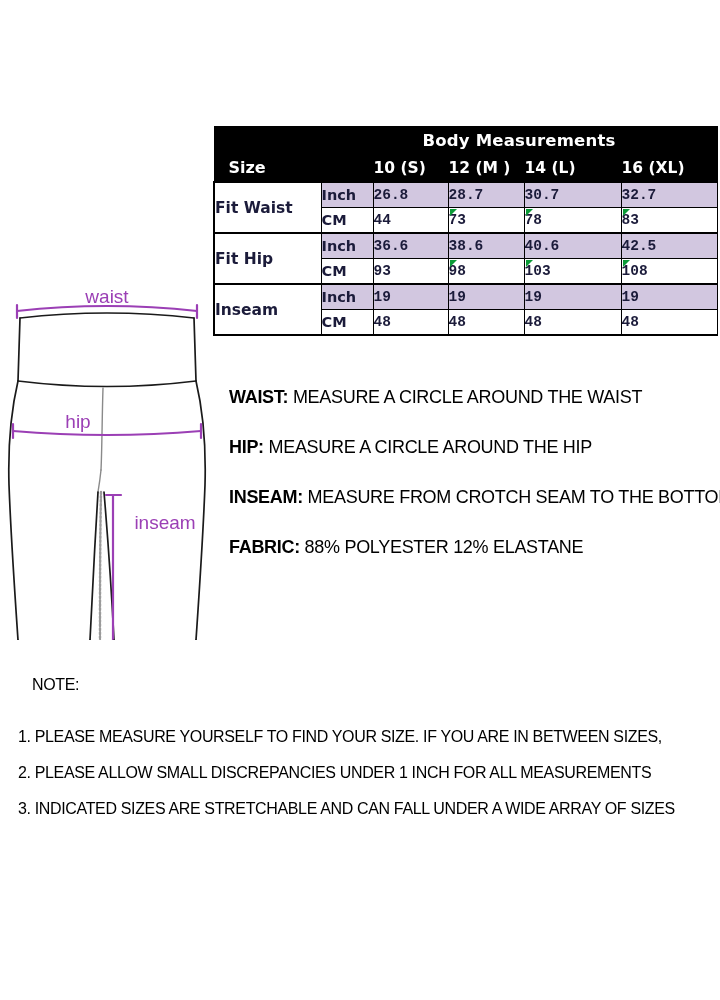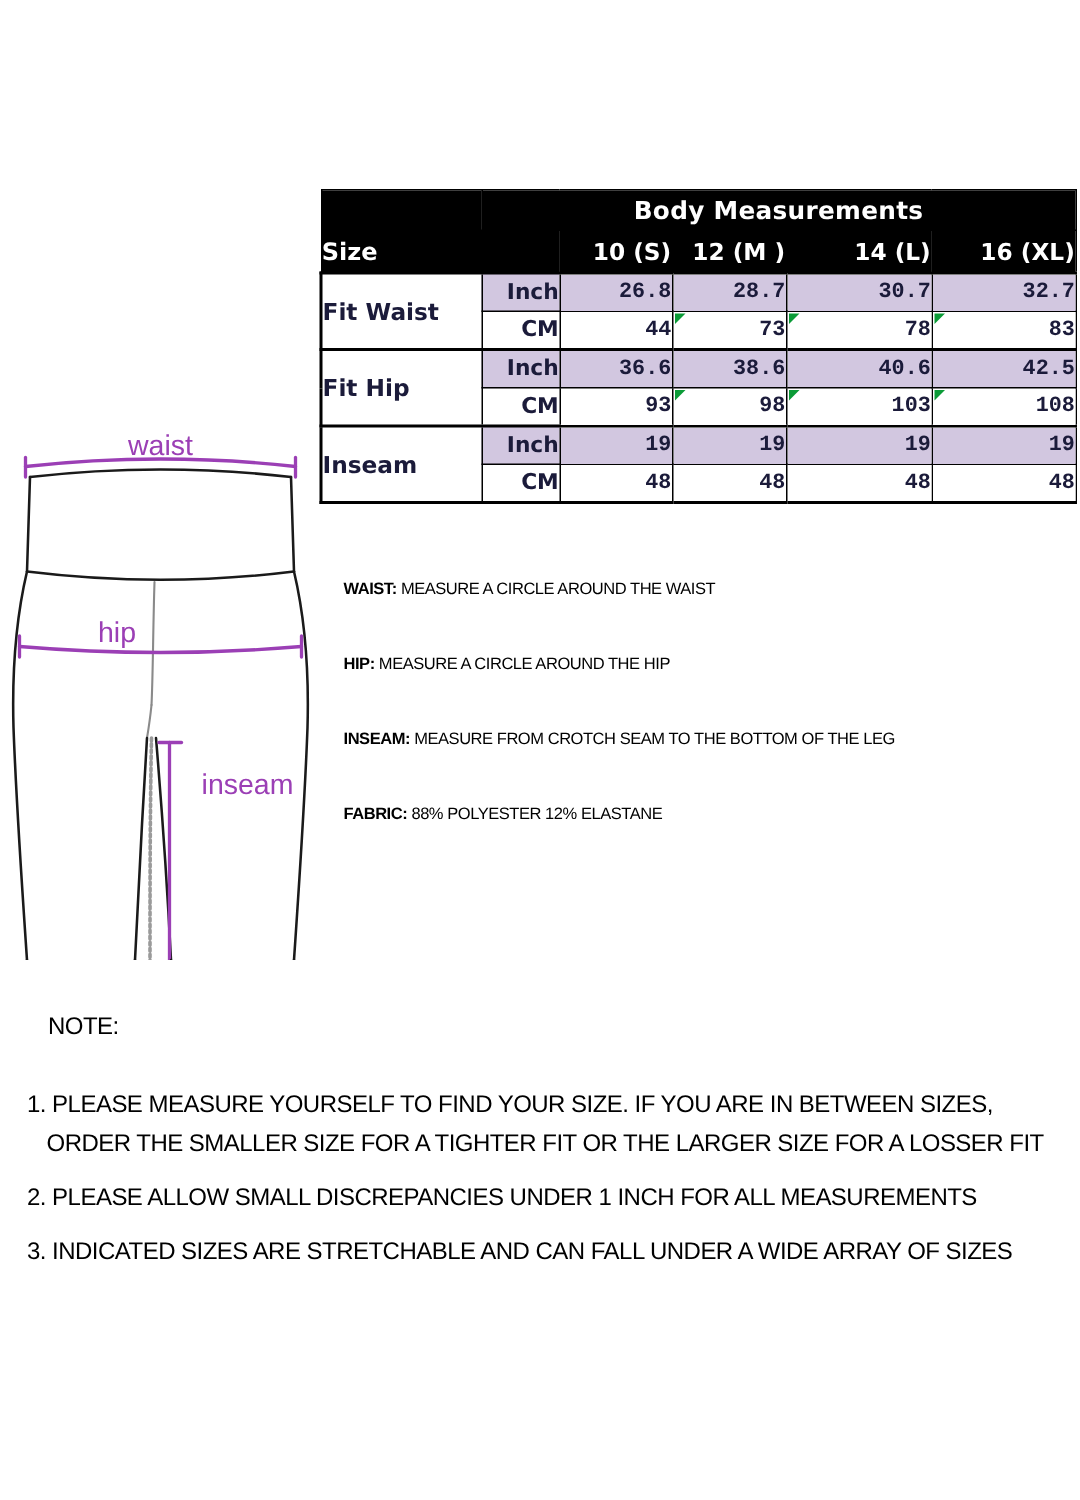--- a/index.html
+++ b/index.html
@@ -32,42 +32,42 @@
     left: 213px;
     top: 126px;
     width: 408px;
     border-collapse: collapse;
     table-layout: fixed;
     font-family: "DejaVu Sans", sans-serif;
   }
   #measure-table td, #measure-table th {
     border: 1px solid #000;
     padding: 0;
-    text-align: right;
+    text-align: left;
     vertical-align: middle;
     font-weight: bold;
     font-size: 14.5px;
     color: #1b1b3a;
     height: 24px;
     background: #ffffff;
   }
   #measure-table .hdr-black {
     background: #000000;
     color: #ffffff;
     border: 1px solid #000;
   }
   #measure-table .title-cell {
     font-size: 16.5px;
     letter-spacing: .2px;
     height: 26px;
     text-align: center;
   }
   #measure-table .size-cell {
     text-align: left;
-    padding-left: 0;
+    padding-left: 14px;
     font-size: 16px;
     height: 27px;
     margin-top: 20px;
   }
   #measure-table .sizehdr {
     font-size: 15.5px;
     height: 27px;
   }
   #measure-table .rowlabel {
     text-align: left;
@@ -107,21 +107,21 @@
 
   
   #instructions {
     position: absolute;
     left: 229px;
     top: 388px;
     width: 491px;
   }
   .instr {
     font-family: "Liberation Sans Narrow", "Liberation Sans", sans-serif;
-    font-size: 11px;
+    font-size: 18px;
     line-height: 1;
     height: 50px;
     white-space: nowrap;
     letter-spacing: -0.3px;
   }
   .instr .lbl {
     font-weight: bold;
   }
   .instr .txt {
     font-weight: normal;
@@ -302,21 +302,20 @@
     <span class="lbl">FABRIC:</span>
     <span class="txt">88% POLYESTER 12% ELASTANE</span>
   </div>
 </div>
 
 <div id="notes">
   <div class="note-head">NOTE:</div>
 
   <div class="note">
     <span>1. PLEASE MEASURE YOURSELF TO FIND YOUR SIZE. IF YOU ARE IN BETWEEN SIZES,</span>
-    <span class="cont">ORDER THE SMALLER SIZE FOR A TIGHTER FIT OR THE LARGER SIZE FOR A LOSSER FIT</span>
   </div>
   <div class="note">
     <span>2. PLEASE  ALLOW SMALL DISCREPANCIES UNDER 1 INCH FOR ALL MEASUREMENTS</span>
   </div>
   <div class="note">
     <span>3. INDICATED SIZES ARE STRETCHABLE AND CAN FALL UNDER A WIDE ARRAY OF SIZES</span>
   </div>
 </div>
 
 </body></html>

